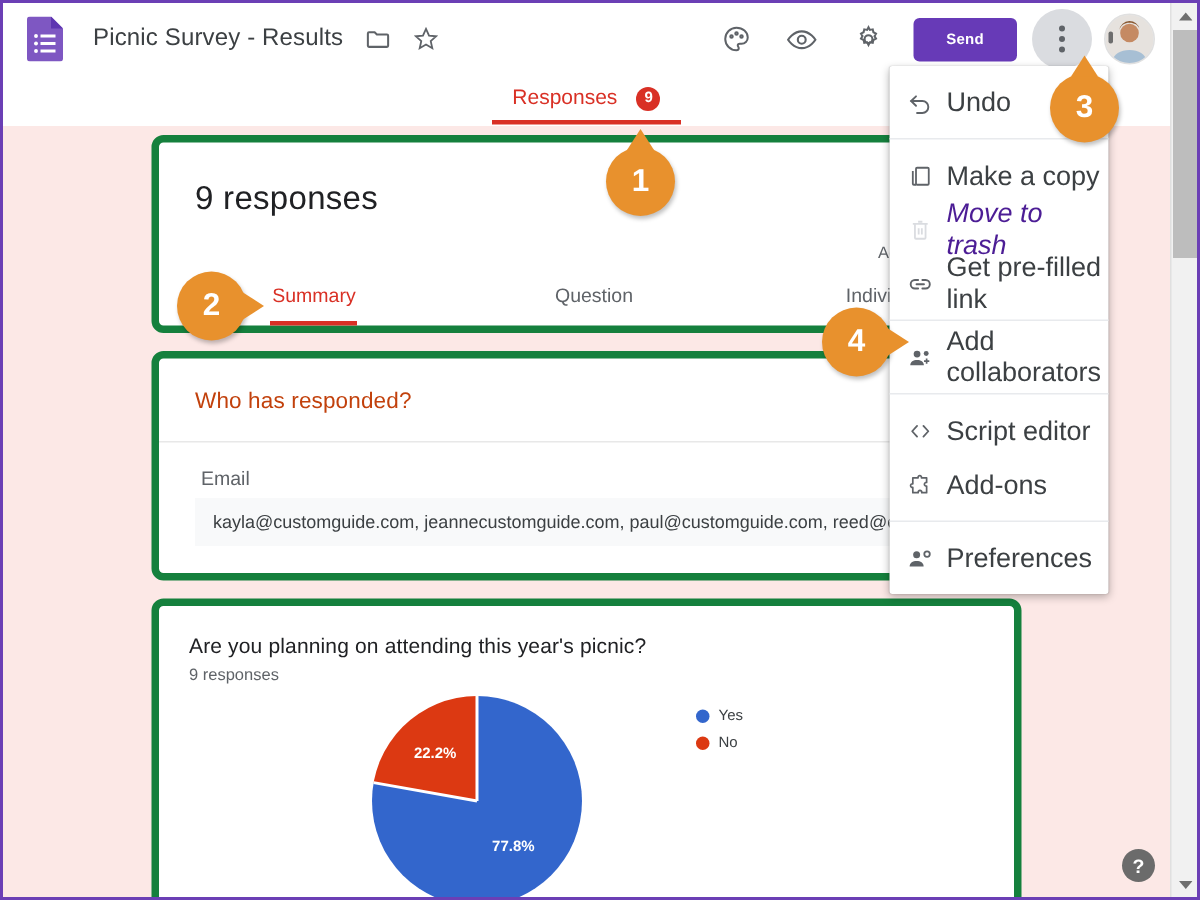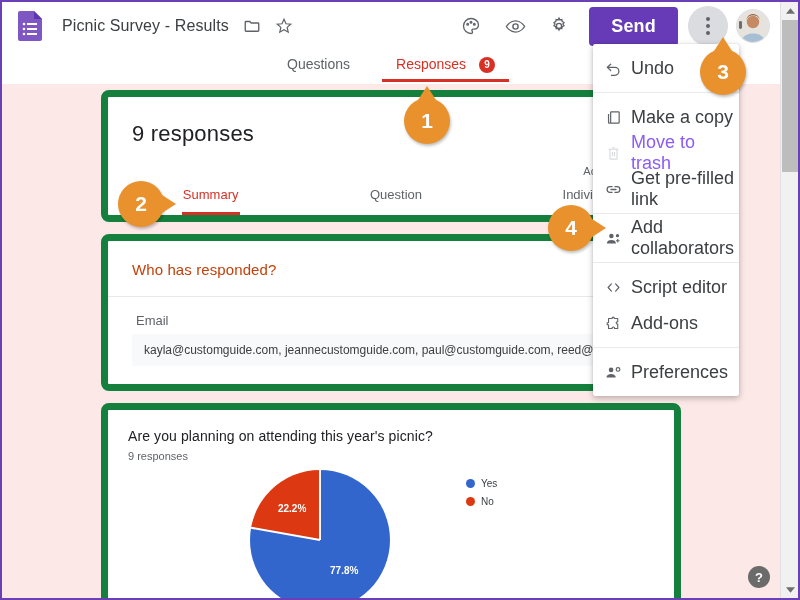--- a/index.html
+++ b/index.html
@@ -39,21 +39,21 @@
     position: absolute; right: 10px; top: 0; height: 48px;
     display: flex; align-items: center; gap: 0px;
   }
   .icon-btn {
     width: 36px; height: 36px; border-radius: 50%;
     display: flex; align-items: center; justify-content: center;
     color: #5f6368; margin: 0 4px;
   }
   .send-btn {
     background: #673ab7; color: #fff;
-    font-size: 18px; font-weight: bold;
+    font-size: 10px; font-weight: bold;
     border: none; border-radius: 4px;
     padding: 9px 22px; margin: 0 8px;
     letter-spacing: .2px;
   }
   .more-btn {
     width: 40px; height: 40px; border-radius: 50%;
     background: #dadce0;
     display: flex; align-items: center; justify-content: center;
     flex-direction: column; gap: 3px;
     margin-left: 2px;
@@ -97,21 +97,21 @@
 
   
   .body-area {
     position: absolute; left: 0; top: 82px;
     width: 778px; bottom: 0;
     background: #fce8e6;
     overflow: hidden;
   }
   .card {
     background: #fff;
-    border: 7px solid #15803d;
+    border: 5px solid #15803d;
     border-radius: 8px;
     margin: 12px auto;
     width: 580px;
     position: relative;
   }
 
   
   #card-responses { margin-top: 6px; height: 132px; }
   .resp-count {
     font-size: 22px; color: #202124;
@@ -194,21 +194,21 @@
     border-radius: 2px;
     box-shadow: 0 2px 6px rgba(0,0,0,.28), 0 0 1px rgba(0,0,0,.2);
     padding: 6px 0;
     z-index: 40;
   }
   .menu-item {
     display: flex; align-items: center;
     height: 36px; padding-left: 12px;
     font-size: 18px; color: #3c4043;
   }
-  .menu-item.disabled { color: #8b5cf6; }
+  .menu-item.disabled { color: #4c1d95; font-style: italic; }
   .menu-ico {
     width: 26px; display: flex; align-items: center;
     color: #5f6368; flex: none;
   }
   .menu-item.disabled .menu-ico { color: #dadce0; }
   .menu-sep { height: 1px; background: #e8eaed; margin: 6px 0; }
 
   
   .callout {
     position: absolute; z-index: 60;
@@ -326,23 +326,20 @@
           <circle cx="16" cy="12" r="6.2" fill="#c58a63"></circle>
           <path d="M9.2 10 a6.9 6.9 0 0 1 13.6 -.4 c-1 -3 -3.6 -4.4 -6.8 -4.4 -3.2 0 -5.8 1.6 -6.8 4.8z" fill="#8a5a34"></path>
           <path d="M4 32 c1.2 -6 6 -8.6 12 -8.6 S26.8 26 28 32z" fill="#a7bfd4"></path>
           <rect x="2" y="11" width="3" height="8" rx="1.4" fill="#6d6d6d"></rect>
         </svg>
       </div>
     </div>
   </div>
 
   <div class="tabbar">
-    <div class="tab">
-      <span>Questions</span>
-    </div>
     <div class="tab active">
       <span>Responses</span>
       <span class="tab-badge">9</span>
     </div>
   </div>
 
   <div class="body-area">
 
     <div class="card" id="card-responses">
       <div class="resp-count">9 responses</div>

